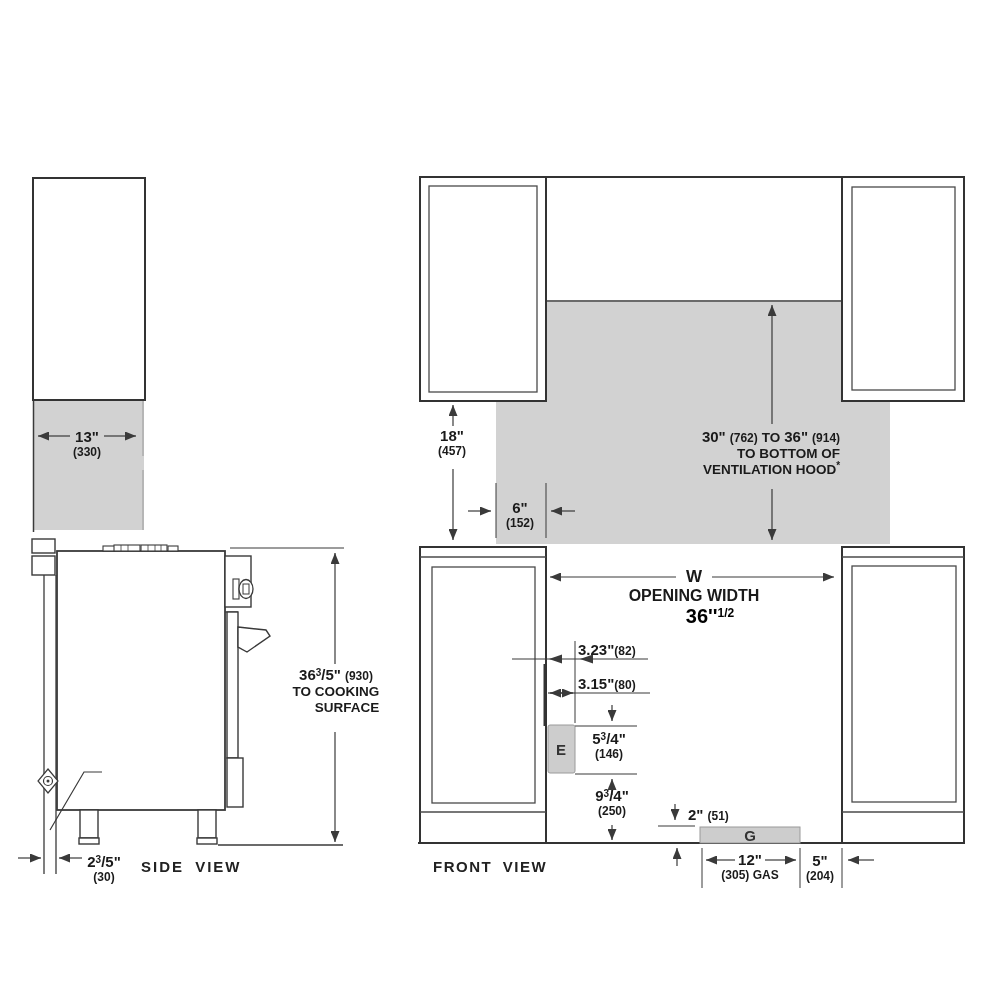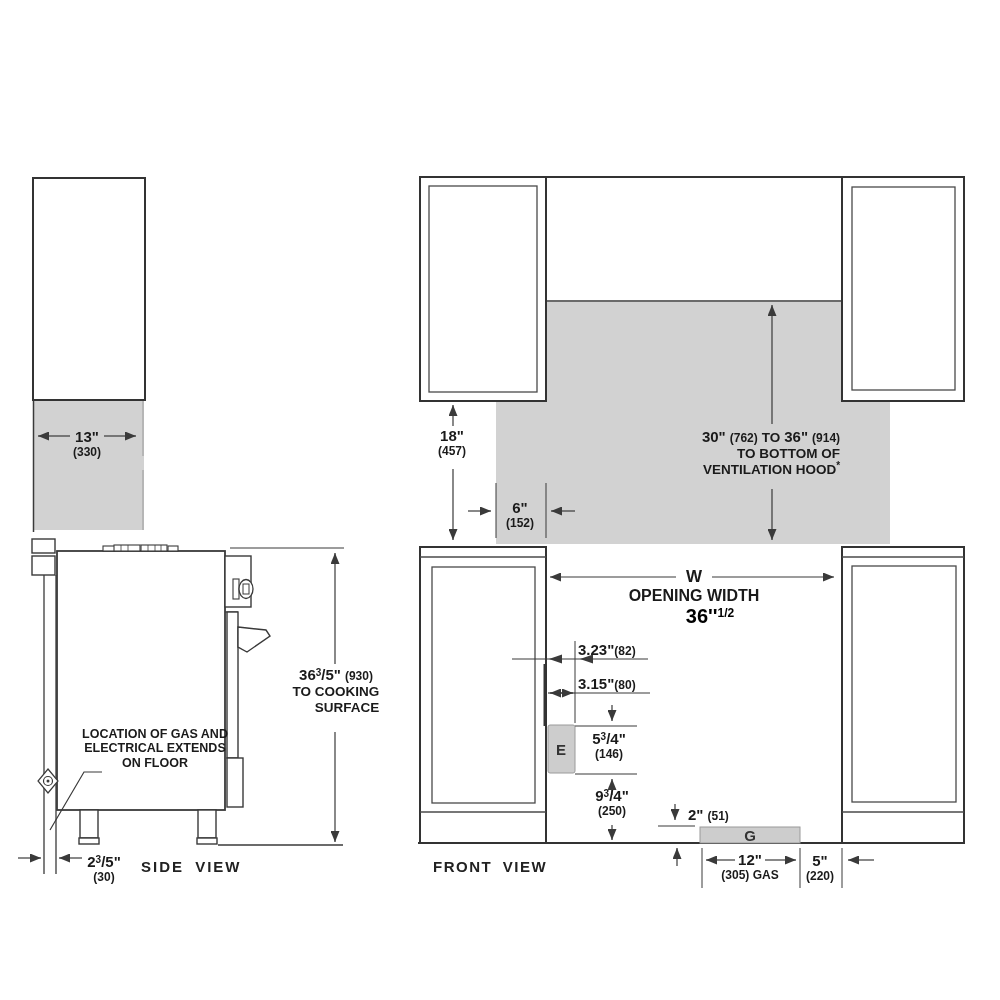--- a/index.html
+++ b/index.html
@@ -210,25 +210,20 @@
     <div><span class="num">13"</span></div>
     <div class="paren">(330)</div>
   </div>
 
   <div class="txt c" style="left:336px;top:666px;">
     <div><span class="num">36</span><span class="frsup">3</span><span class="num">/5"</span><span class="paren pl">(930)</span></div>
     <div class="mid">TO COOKING</div>
     <div class="mid">SURFACE</div>
   </div>
 
-  <div class="txt c" style="left:155px;top:727px;">
-    <div class="small">LOCATION OF GAS AND</div>
-    <div class="small">ELECTRICAL EXTENDS</div>
-    <div class="small">ON FLOOR</div>
-  </div>
 
   <div class="txt c" style="left:104px;top:853px;">
     <div><span class="num">2</span><span class="frsup">3</span><span class="num">/5"</span></div>
     <div class="paren">(30)</div>
   </div>
 
   <div class="txt viewlabel" style="left:141px;top:858px;">
     <span>SIDE VIEW</span>
   </div>
 
@@ -287,20 +282,20 @@
     <span>G</span>
   </div>
 
   <div class="txt c" style="left:750px;top:851px;">
     <div><span class="num">12"</span></div>
     <div class="paren">(305) GAS</div>
   </div>
 
   <div class="txt c" style="left:820px;top:852px;">
     <div><span class="num">5"</span></div>
-    <div class="paren">(220)</div>
+    <div class="paren">(204)</div>
   </div>
 
   <div class="txt viewlabel" style="left:433px;top:858px;letter-spacing:1.5px;">
     <span>FRONT VIEW</span>
   </div>
 
 </div>
 
 </body></html>

